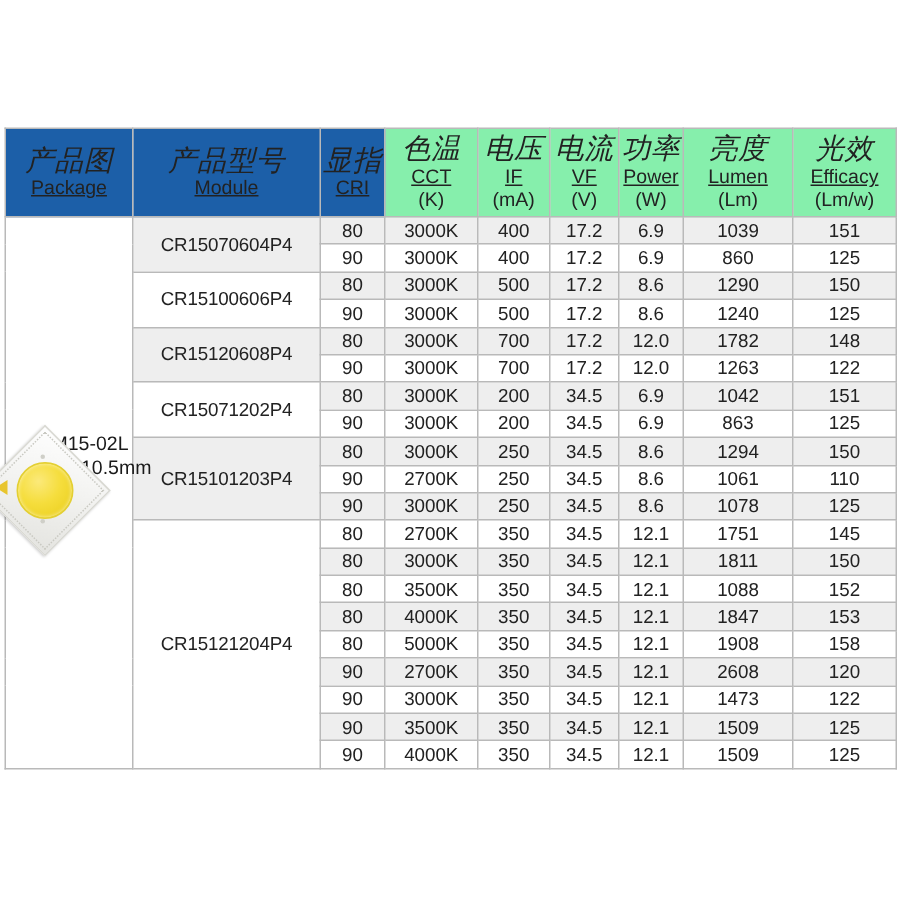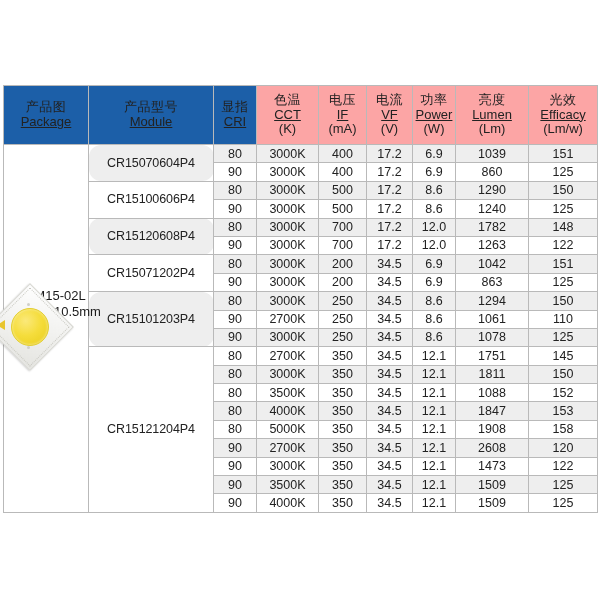--- a/index.html
+++ b/index.html
@@ -46,25 +46,26 @@
   
   thead th {
     color: #ffffff;
     border: 1px solid #2f6cb0;
     font-size: 12.5px;
     line-height: 1.28;
     padding: 4px 0;
     height: 58px;
   }
   th.h-dark { background: #1c5fa8; }
-  th.h-light { background: #fca5a5; }
+  th.h-light { background: #86efac; }
   th .cn {
-    font-size: 13px;
+    font-size: 19px;
     display: block;
     letter-spacing: 0.5px;
+    font-style: italic;
   }
   th .en {
     font-size: 13px;
     display: block;
     text-decoration: underline;
   }
   th .un {
     font-size: 13px;
     display: block;
   }
@@ -81,21 +82,20 @@
   col.c-ef  { width: 69px; }
 
   
   td.num { font-size: 13px; }
   td.shaded { background: #eeeeee; }
   td.plain  { background: #ffffff; }
 
   td.module-cell {
     font-size: 12.5px;
     letter-spacing: -0.1px;
-    border-radius: 12px;
   }
 
   
   td.package-cell {
     background: #ffffff;
     vertical-align: middle;
   }
   .pkg-inner {
     display: flex;
     flex-direction: row;

